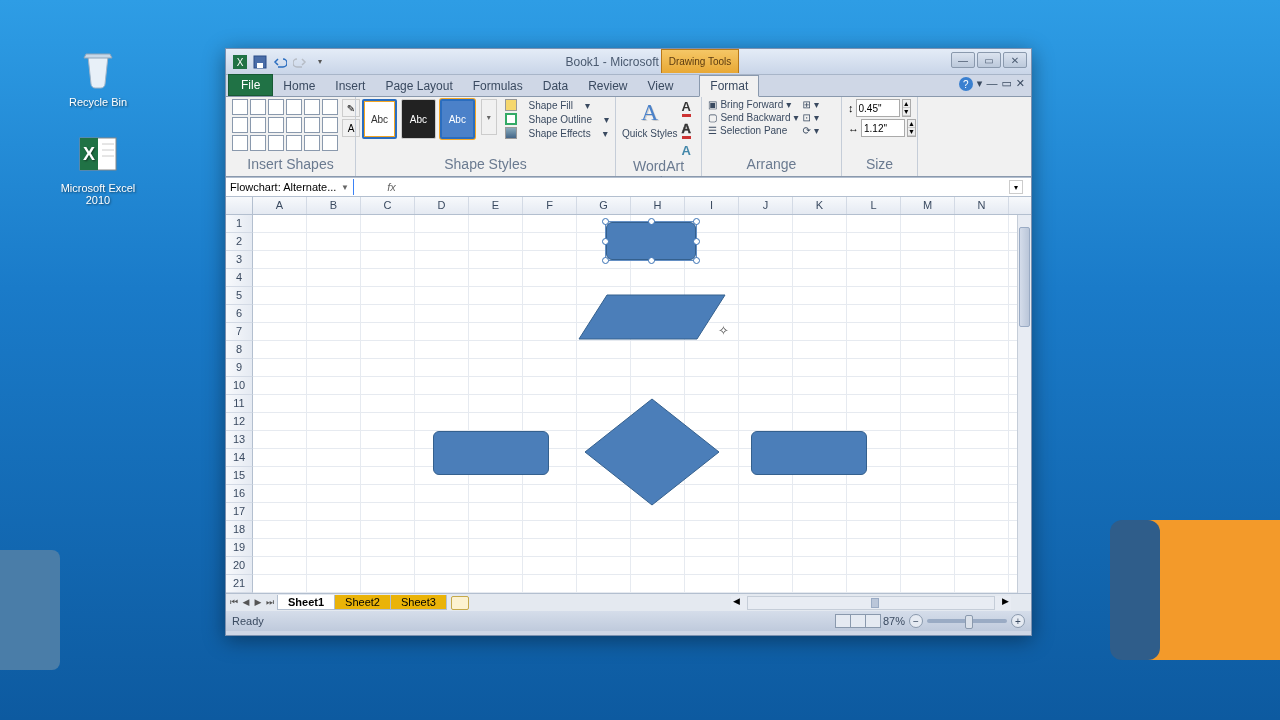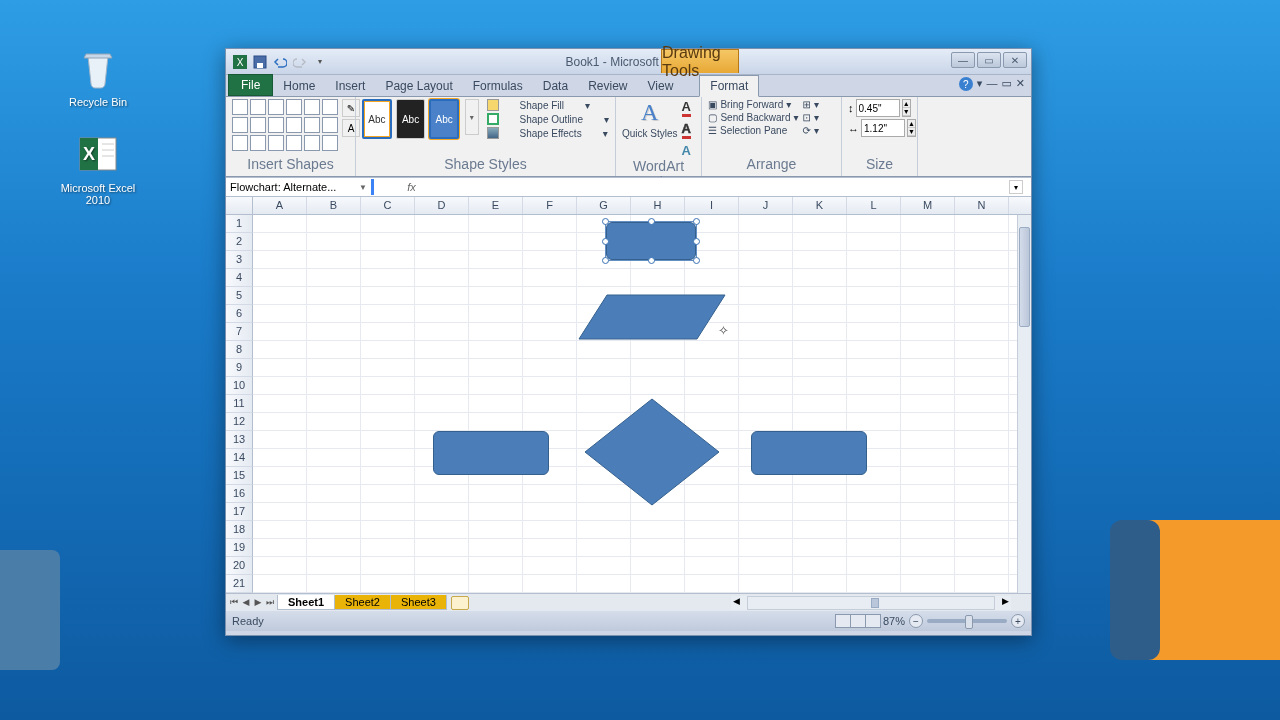--- a/index.html
+++ b/index.html
@@ -11,21 +11,21 @@
 .excel-desk { top: 130px; left: 60px; }
 .decor-left { position:absolute; left:0; bottom:50px; width:60px; height:120px; background:#4a7da8; border-radius:0 8px 8px 0; }
 .decor-right1 { position:absolute; right:0; bottom:60px; width:160px; height:140px; background:#f39a2a; border-radius:20px 0 0 20px; }
 .decor-right2 { position:absolute; right:120px; bottom:60px; width:50px; height:140px; background:#2f5d8a; border-radius:12px; }
 
 .window { position: absolute; left: 225px; top: 48px; width: 807px; height: 588px; background: #cfd7e6; border: 1px solid #7b91b0; box-shadow: 0 4px 20px rgba(0,0,0,.4); }
 .title-bar { height: 26px; background: linear-gradient(#e4ecf7,#c9d5e8); display: flex; align-items: center; position: relative; border-bottom: 1px solid #a8b5c8; }
 .qat { display: flex; align-items: center; gap: 4px; padding-left: 6px; }
 .qat-icon { width: 16px; height: 16px; display:flex;align-items:center;justify-content:center; }
 .title-text { position: absolute; left: 50%; transform: translateX(-50%); font-size: 12px; color: #4a5a70; }
-.contextual-tab { position: absolute; left: 435px; top: 0; height: 24px; width:78px; background: linear-gradient(#f5c766,#e8a835); border:1px solid #b87818; border-bottom:none; font-size: 16px; color:#5a3a10; display:flex;align-items:center;justify-content:center; }
+.contextual-tab { position: absolute; left: 435px; top: 0; height: 24px; width:78px; background: linear-gradient(#f5c766,#e8a835); border:1px solid #b87818; border-bottom:none; font-size: 10px; color:#5a3a10; display:flex;align-items:center;justify-content:center; }
 .win-controls { position: absolute; right: 4px; top: 3px; display: flex; gap: 2px; }
 .win-btn { width: 24px; height: 16px; border: 1px solid #8a99ad; background: linear-gradient(#dbe3ef,#bcc9db); border-radius: 2px; font-size: 10px; display:flex;align-items:center;justify-content:center; color:#4a5a70;}
 
 .ribbon-tabs { height: 22px; display: flex; align-items: flex-end; padding-left: 2px; border-bottom: 1px solid #8a99ad; position:relative; }
 .file-tab { background: #207245; color: #fff; padding: 3px 12px; font-size: 12px; border: 1px solid #175a35; }
 .tab { padding: 3px 10px; font-size: 12px; color: #3a4a60; cursor: default; }
 .tab.active { background: #f1f1f1; border: 1px solid #8a99ad; border-bottom: 1px solid #f1f1f1; position: relative; top: 1px; }
 .tab.format { margin-left: 16px; }
 .help-icons { position:absolute; right:6px; top:2px; display:flex; gap:4px; font-size:11px; color:#3a4a60;}
 
@@ -34,34 +34,34 @@
 .group-label { font-size: 14px; color: #6a7a90; text-align: center; margin-top: auto; padding-bottom:2px;}
 .shapes-gallery { display: grid; grid-template-columns: repeat(6, 16px); grid-auto-rows: 16px; gap: 2px; }
 .shape-glyph { border: 1px solid #8a99ad; background:#fff; }
 .launch-btn { width:18px;height:36px;border:1px solid #ccc;margin-left:2px;display:flex;align-items:center;justify-content:center;font-size:8px;color:#666;}
 .style-row { display:flex; gap:4px; align-items:flex-start; }
 .style-swatch { width:40px; height:40px; border:1px solid #ccc; display:flex;align-items:center;justify-content:center; font-size:10px; border-radius:2px; }
 .style-swatch.white { background:#fff;color:#333;border:2px solid #2a6dbf;box-shadow:0 0 0 1px #f5a623 inset;}
 .style-swatch.black { background:#222;color:#fff;}
 .style-swatch.blue { background:#4b81c9;color:#fff;border:2px solid #2a6dbf;box-shadow:0 0 0 1px #f5a623;}
 .style-menu { display:flex;flex-direction:column;gap:2px;font-size:10px;color:#3a4a60;margin-left:4px;}
-.style-menu div { display:flex;align-items:center;gap:21px;white-space:nowrap;}
+.style-menu div { display:flex;align-items:center;gap:12px;white-space:nowrap;}
 .color-sq{width:12px;height:12px;border:1px solid #999;}
 .wa-group{display:flex;gap:2px;flex-direction:column;align-items:center;}
 .wa-big{font-size:24px;font-family:Georgia,serif;color:#4a81c9;text-shadow:1px 1px #ccc;}
 .wa-small{display:flex;gap:2px;}
 .arrange-col{display:flex;flex-direction:column;gap:2px;font-size:10px;color:#3a4a60;}
 .arrange-col div{display:flex;align-items:center;gap:3px;white-space:nowrap;}
 .size-row{display:flex;align-items:center;gap:2px;margin-bottom:2px;}
 .size-input{width:44px;height:18px;border:1px solid #aaa;background:#fff;font-size:10px;padding:1px 2px;}
 .spinner{width:12px;height:18px;border:1px solid #aaa;background:#eee;font-size:7px;display:flex;flex-direction:column;}
 .spinner div{flex:1;display:flex;align-items:center;justify-content:center;border-bottom:1px solid #ccc;}
 
 .formula-bar{height:20px;background:#fff;border-top:1px solid #b3bfcf;border-bottom:1px solid #b3bfcf;display:flex;align-items:center;}
-.name-box{width:148px;border-right:3px solid #3b82f6;font-size:11px;padding:2px 4px;display:flex;align-items:center;justify-content:space-between;}
+.name-box{width:128px;border-right:1px solid #3b82f6;font-size:11px;padding:2px 4px;display:flex;align-items:center;justify-content:space-between;}
 .fx-label{padding:0 8px;font-size:11px;font-style:italic;color:#666;margin-left:29px;}
 .fx-dd{position:absolute;right:8px;width:14px;height:14px;border:1px solid #ccc;font-size:8px;display:flex;align-items:center;justify-content:center;}
 
 .grid-area{height:396px;position:relative;background:#fff;overflow:hidden;}
 .col-headers{height:18px;display:flex;background:linear-gradient(#f7f9fc,#e5eaf2);border-bottom:1px solid #b3bfcf;}
 .corner{width:27px;border-right:1px solid #b3bfcf;background:linear-gradient(#f7f9fc,#e5eaf2);}
 .ch{width:54px;border-right:1px solid #d3dae5;font-size:11px;text-align:center;color:#3a4a60;line-height:17px;}
 .row-headers{position:absolute;left:0;top:18px;width:27px;}
 .rh{height:18px;border-bottom:1px solid #d3dae5;border-right:1px solid #b3bfcf;background:linear-gradient(90deg,#f7f9fc,#e5eaf2);font-size:11px;text-align:center;color:#3a4a60;line-height:17px;}
 .cells{position:absolute;left:27px;top:18px;right:14px;bottom:0;}

